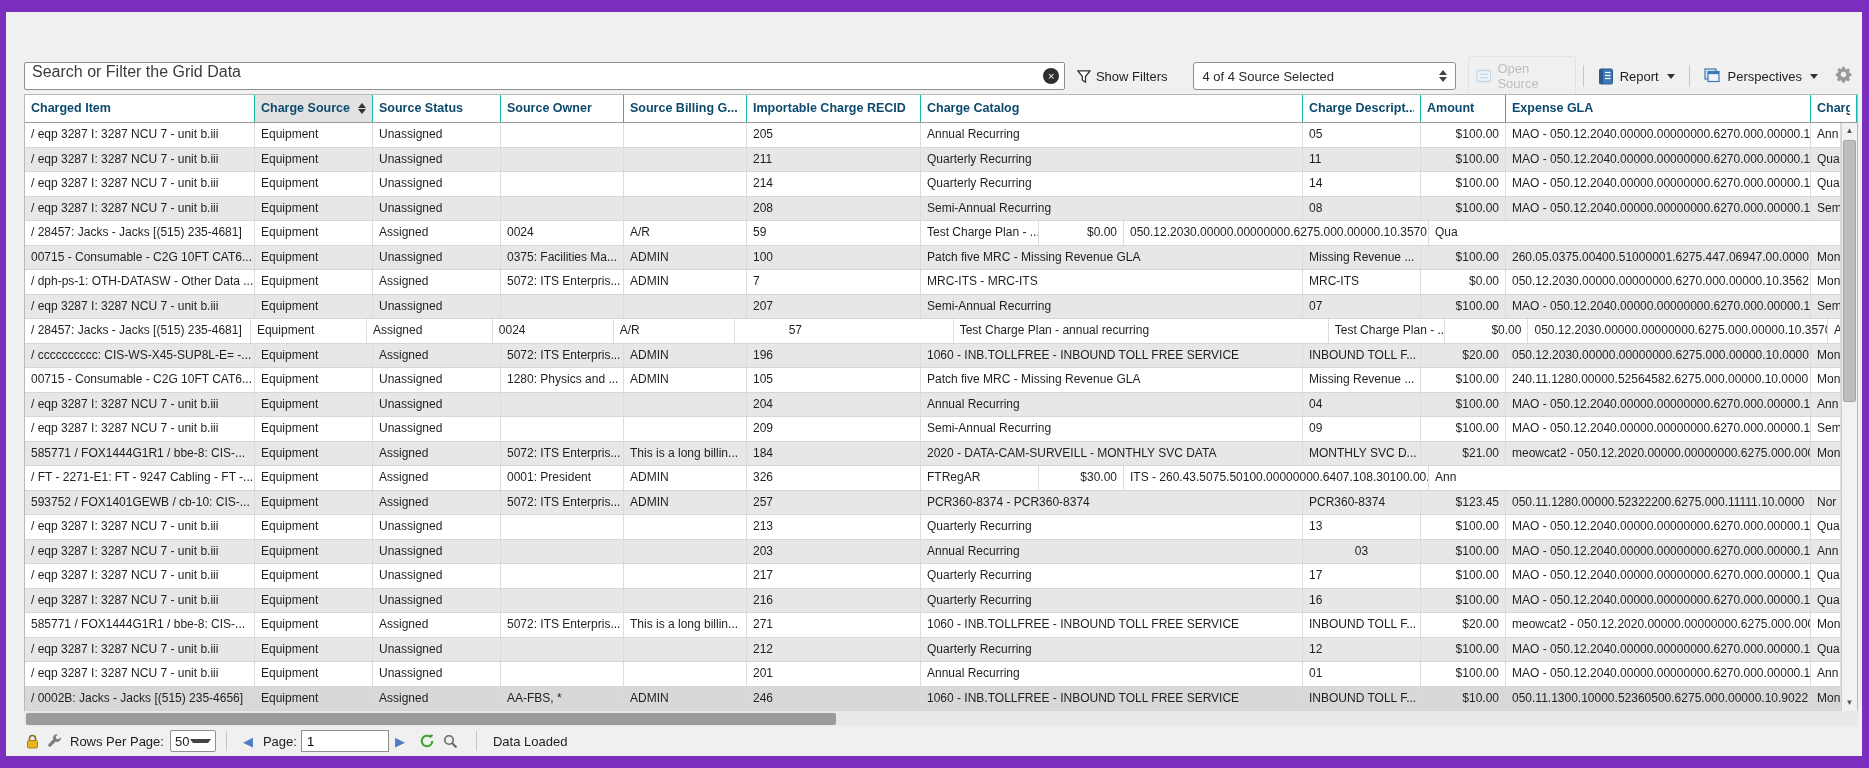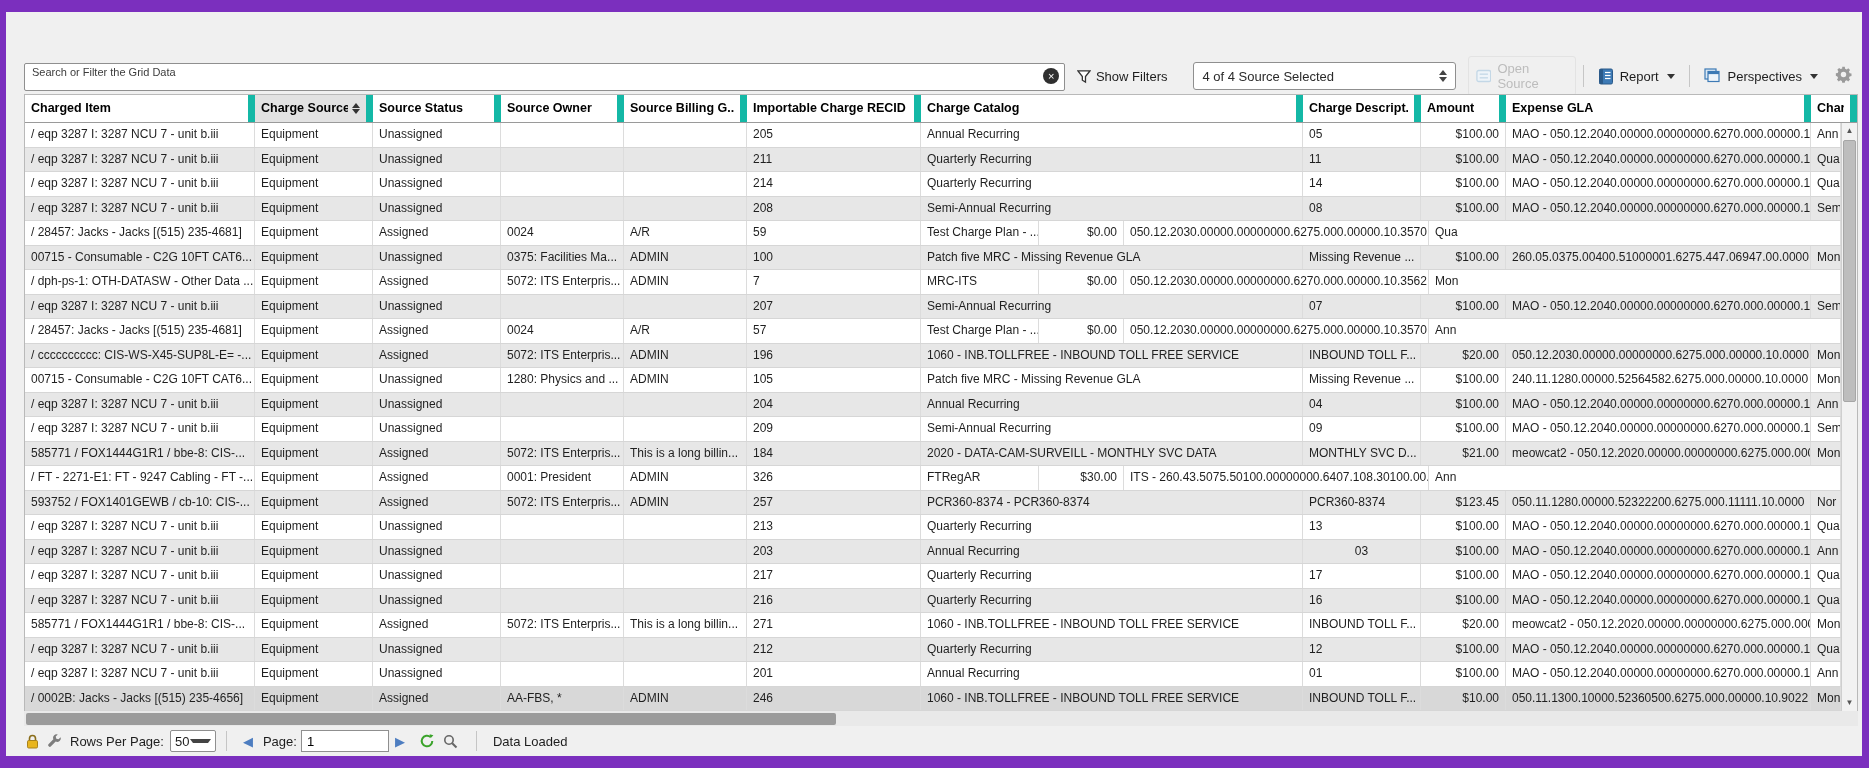--- a/index.html
+++ b/index.html
@@ -9,41 +9,41 @@
   .content { position:absolute; left:6px; right:7px; top:12px; bottom:12px; background:#f0f0f0; }
 
   
   .title-row { position:absolute; left:0; top:0; height:46px; right:0; }
   .logo { position:absolute; left:2px; top:-8px; width:42px; height:42px; }
   .page-title { position:absolute; left:52px; top:10px; font-size:19px; font-weight:600; color:#8b2433; letter-spacing:.2px; }
 
   
   .toolbar { position:absolute; left:18px; right:10px; top:46px; height:36px; display:flex; align-items:center; }
   .search-wrap { position:relative; width:1129px; height:28px; }
-  .search-wrap input { width:100%; height:28px; border:1px solid #8f8f8f; background:#fff; font-size:11px; padding:0 28px 9px 7px; color:#222; font-family:"Liberation Sans",sans-serif; border-radius:2px;}
+  .search-wrap input { width:100%; height:28px; border:1px solid #8f8f8f; background:#fff; font-size:16px; padding:0 28px 9px 7px; color:#222; font-family:"Liberation Sans",sans-serif; border-radius:2px;}
   .search-wrap input::placeholder { color:#3c3c3c; opacity:1; }
   .clear-btn { position:absolute; right:6px; top:6px; width:16px; height:16px; border-radius:50%; background:#2f2f2f; color:#fff; font-size:11px; line-height:16px; text-align:center; cursor:pointer; }
   .tb-item { display:flex; align-items:center; white-space:nowrap; font-size:13px; color:#1d1d1d; }
   .funnel { margin-left:12px; margin-right:5px; }
   .dropdown { margin-left:26px; width:283px; height:28px; background:#fff; border:1px solid #8f8f8f; border-radius:3px; display:flex; align-items:center; font-size:13px; color:#2a2a2a; padding:0 8px; }
   .dropdown .dd-label { flex:1; }
   .updown { display:flex; flex-direction:column; gap:2px; align-items:center; }
   .tri-up { width:0; height:0; border-left:4px solid transparent; border-right:4px solid transparent; border-bottom:5px solid #444; }
   .tri-dn { width:0; height:0; border-left:4px solid transparent; border-right:4px solid transparent; border-top:5px solid #444; }
   .btn { display:flex; align-items:center; gap:6px; padding:4px 7px; border-radius:3px; cursor:pointer; font-size:13px; color:#1d1d1d; }
   .btn.disabled { color:#bcbcbc; cursor:default; border:1px solid #e3e3e3; }
   .open-source { margin-left:12px; }
   .caret { width:0; height:0; border-left:4.5px solid transparent; border-right:4.5px solid transparent; border-top:5.5px solid #333; margin-left:2px; }
   .tb-sep { width:1px; height:22px; background:#c6c6c6; margin:0 7px; }
   .gear-wrap { margin-left:10px; cursor:pointer; }
 
   
   .grid-wrap { position:absolute; left:18px; right:4px; top:82px; height:617px; background:#fff; border:1px solid #b9b9b9; }
   .grid-header { display:flex; height:28px; border-bottom:1px solid #9a9a9a; background:#fff; }
-  .hcell { font-size:12.5px; font-weight:bold; color:#000000; padding:0 6px; line-height:27px; border-right:7px solid #14b8a6; overflow:hidden; white-space:nowrap; display:flex; align-items:center; }
+  .hcell { font-size:12.5px; font-weight:bold; color:#0c4a6e; padding:0 6px; line-height:27px; border-right:1px solid #14b8a6; overflow:hidden; white-space:nowrap; display:flex; align-items:center; }
   .hcell.sorted { background:#e2e2e2; }
   .hcell .hlabel { flex:1; overflow:hidden; }
   .sort-icon { display:flex; flex-direction:column; gap:1px; margin-left:4px; }
   .sort-icon .s-up { width:0;height:0;border-left:4px solid transparent;border-right:4px solid transparent;border-bottom:5px solid #333; }
   .sort-icon .s-dn { width:0;height:0;border-left:4px solid transparent;border-right:4px solid transparent;border-top:5px solid #333; }
   .body-flex { display:flex; height:588px; }
   .grid-body { flex:1; overflow:hidden; }
   .row { display:flex; height:24.5px; background:#fff; border-bottom:1px solid #d6d6d6; cursor:default; }
   .row.even { background:#e7e7e7; }
   .row.sel { background:#d8d8d8; }
@@ -262,20 +262,21 @@
               <div class="cell" style="width: 305px;">260.05.0375.00400.51000001.6275.447.06947.00.0000</div>
               <div class="cell" style="flex: 1 1 0%;">Mon</div>
             </div>
             <div class="row">
               <div class="cell" style="width: 230px;">/ dph-ps-1: OTH-DATASW - Other Data ...</div>
               <div class="cell" style="width: 118px;">Equipment</div>
               <div class="cell" style="width: 128px;">Assigned</div>
               <div class="cell" style="width: 123px;">5072: ITS Enterpris...</div>
               <div class="cell" style="width: 123px;">ADMIN</div>
               <div class="cell" style="width: 174px;">7</div>
+              <div class="cell" style="width: 382px;">MRC-ITS - MRC-ITS</div>
               <div class="cell" style="width: 118px;">MRC-ITS</div>
               <div class="cell num" style="width: 85px;">$0.00</div>
               <div class="cell" style="width: 305px;">050.12.2030.00000.00000000.6270.000.00000.10.3562</div>
               <div class="cell" style="flex: 1 1 0%;">Mon</div>
             </div>
             <div class="row even">
               <div class="cell" style="width: 230px;">/ eqp 3287 I: 3287 NCU 7 - unit b.iii</div>
               <div class="cell" style="width: 118px;">Equipment</div>
               <div class="cell" style="width: 128px;">Unassigned</div>
               <div class="cell" style="width: 123px;"></div>
@@ -286,21 +287,22 @@
               <div class="cell num" style="width: 85px;">$100.00</div>
               <div class="cell" style="width: 305px;">MAO - 050.12.2040.00000.00000000.6270.000.00000.10.37...</div>
               <div class="cell" style="flex: 1 1 0%;">Sem</div>
             </div>
             <div class="row">
               <div class="cell" style="width: 230px;">/ 28457: Jacks - Jacks [(515) 235-4681]</div>
               <div class="cell" style="width: 118px;">Equipment</div>
               <div class="cell" style="width: 128px;">Assigned</div>
               <div class="cell" style="width: 123px;">0024</div>
               <div class="cell" style="width: 123px;">A/R</div>
-              <div class="cell" style="width: 174px;">57</div>
+              <div class="cell" style="width: 174px; margin-left: 48px;">57</div>
+              <div class="cell" style="width: 382px;">Test Charge Plan - annual recurring</div>
               <div class="cell" style="width: 118px;">Test Charge Plan - ...</div>
               <div class="cell num" style="width: 85px;">$0.00</div>
               <div class="cell" style="width: 305px;">050.12.2030.00000.00000000.6275.000.00000.10.3570</div>
               <div class="cell" style="flex: 1 1 0%;">Ann</div>
             </div>
             <div class="row even">
               <div class="cell" style="width: 230px;">/ cccccccccc: CIS-WS-X45-SUP8L-E= -...</div>
               <div class="cell" style="width: 118px;">Equipment</div>
               <div class="cell" style="width: 128px;">Assigned</div>
               <div class="cell" style="width: 123px;">5072: ITS Enterpris...</div>

